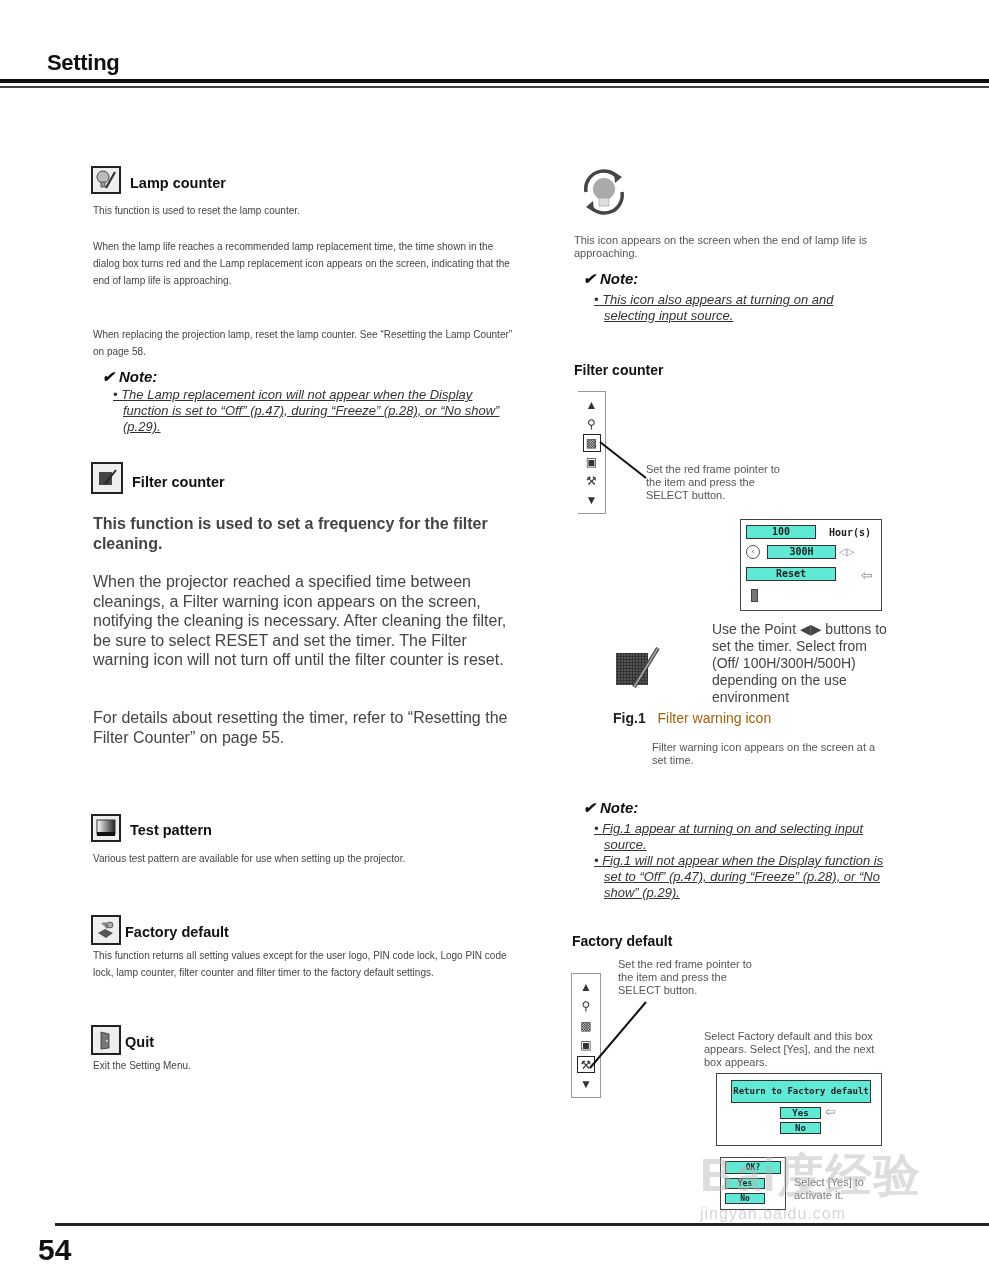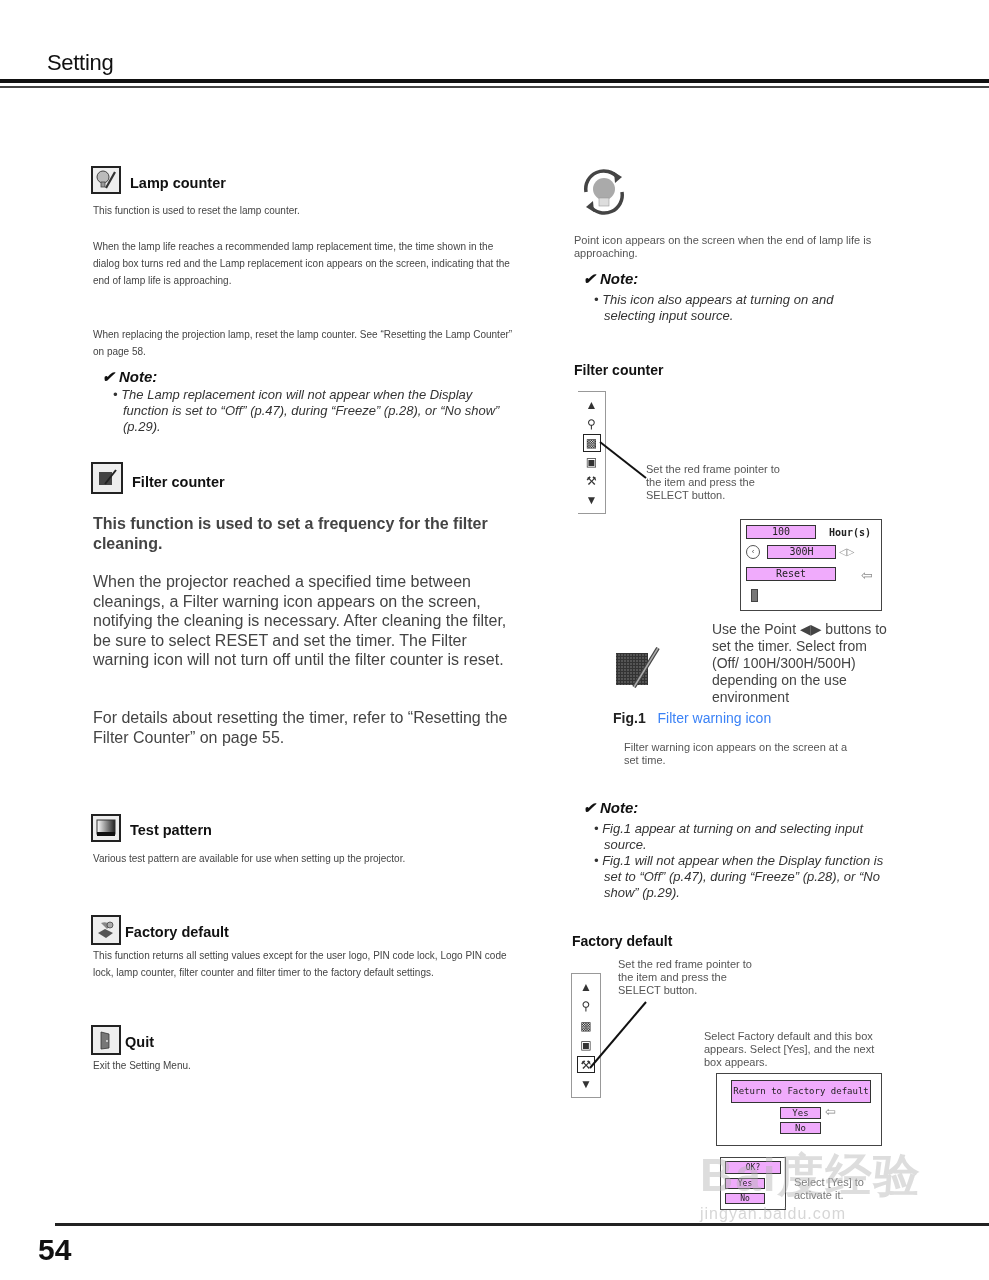--- a/index.html
+++ b/index.html
@@ -1,39 +1,39 @@
 <!DOCTYPE html>
 <html><head>
 <meta charset="utf-8">
 <style>
   * { box-sizing: border-box; margin: 0; padding: 0; }
   html, body { width: 989px; height: 1280px; background: #ffffff; overflow: hidden; }
   body { position: relative; font-family: "Liberation Sans", sans-serif; color: #333; }
   .abs { position: absolute; }
 
-  .page-title { left: 47px; top: 50px; font-size: 22px; font-weight: normal; color: #111; letter-spacing: -0.3px; }
+  .page-title { left: 47px; top: 50px; font-size: 22px; font-weight: bold; color: #111; letter-spacing: -0.3px; }
   .rule-thick { left: 0; top: 79px; width: 989px; height: 4px; background: #111; }
   .rule-thin { left: 0; top: 86px; width: 989px; height: 2px; background: #444; }
 
   .sec-icon { width: 30px; height: 28px; border: 2px solid #222; background: #eee; display: flex; align-items: center; justify-content: center; }
   .sec-icon svg { width: 22px; height: 22px; }
   .sec-head { font-size: 14.5px; font-weight: bold; color: #111; }
   .body-sm { font-size: 10px; line-height: 17px; color: #444; }
   .body-lg { font-size: 16px; line-height: 19.5px; color: #444; }
   .note-title { font-size: 15px; font-weight: bold; font-style: italic; color: #111; }
-  .note-item { font-size: 13px; line-height: 16px; font-style: italic; color: #333; padding-left: 12px; text-indent: -10px; }
+  .note-item { font-size: 13px; line-height: 16px; font-style: italic; color: #333; padding-left: 12px; text-indent: -10px; text-decoration: underline; }
   .caption { font-size: 11px; line-height: 13px; color: #555; }
   .right-head { font-size: 14px; font-weight: bold; color: #111; }
 
   .menu-col { border: 1px solid #999; border-left: none; background: #fff; display: flex; flex-direction: column; align-items: center; padding: 3px 2px; }
   .menu-col .mi { width: 18px; height: 18px; margin: 1px 0; display: flex; align-items: center; justify-content: center; font-size: 12px; color: #333; }
   .menu-col .mi.sel { border: 1.5px solid #222; }
 
   .dlg { border: 1.5px solid #444; background: #fff; }
-  .field { border: 1.5px solid #333; font-family: "DejaVu Sans Mono", monospace; font-size: 10px; font-weight: normal; text-align: center; color: #222; background: #f0abfc; }
+  .field { border: 1.5px solid #333; font-family: "DejaVu Sans Mono", monospace; font-size: 10px; font-weight: bold; text-align: center; color: #222; background: #5eead4; }
   .dlg-label { font-family: "DejaVu Sans Mono", monospace; font-size: 10px; font-weight: bold; color: #222; }
 
   .pagenum { left: 38px; top: 1233px; font-size: 30px; font-weight: bold; color: #111; }
   .rule-bottom { left: 55px; top: 1223px; width: 934px; height: 3px; background: #222; }
 
   .watermark { left: 700px; top: 1145px; font-size: 46px; font-weight: bold; color: rgba(180,180,180,0.45); letter-spacing: 2px; }
   .watermark2 { left: 700px; top: 1205px; font-size: 16px; font-weight: normal; color: rgba(180,180,180,0.55); letter-spacing: 1px; }
 </style>
 </head>
 <body>
@@ -107,21 +107,21 @@
 <div class="abs" style="left:574px; top:162px; width:60px; height:60px;">
   <svg viewBox="0 0 60 60" width="60" height="60">
     <path d="M12 30 A18 18 0 0 1 44 16" fill="none" stroke="#444" stroke-width="3.5"></path>
     <path d="M48 30 A18 18 0 0 1 16 44" fill="none" stroke="#444" stroke-width="3.5"></path>
     <path d="M40 10 L48 15 L41 21 Z" fill="#444"></path>
     <path d="M20 50 L12 45 L19 39 Z" fill="#444"></path>
     <circle cx="30" cy="27" r="11" fill="#aaa"></circle>
     <rect x="25" y="36" width="10" height="8" fill="#ddd" stroke="#999" stroke-width="0.6"></rect>
   </svg>
 </div>
-<div class="abs caption" style="left:574px; top:234px; width:320px;">Point icon appears on the screen when the end of lamp life is approaching.</div>
+<div class="abs caption" style="left:574px; top:234px; width:320px;">This icon appears on the screen when the end of lamp life is approaching.</div>
 <div class="abs" style="left:583px; top:270px;">
   <span class="note-title">✔</span>
   <span class="note-title">Note:</span>
 </div>
 <div class="abs note-item" style="left:592px; top:292px; width:280px;">• This icon also appears at turning on and selecting input source.</div>
 
 <div class="abs right-head" style="left:574px; top:362px;">Filter counter</div>
 
 <div class="abs menu-col" style="left:578px; top:391px; width:28px; height:123px;">
   <div class="mi">▲</div>
@@ -156,23 +156,23 @@
         </pattern>
       </defs>
     <rect x="4" y="8" width="32" height="32" fill="url(#grid)"></rect>
     <line x1="46" y1="3" x2="22" y2="42" stroke="#444" stroke-width="4"></line>
     <line x1="46" y1="3" x2="22" y2="42" stroke="#aaa" stroke-width="1.5"></line>
   </svg>
 </div>
 <div class="abs body-sm" style="left:712px; top:621px; width:185px; font-size:14px; line-height:17px;">Use the Point ◀▶ buttons to set the timer. Select from (Off/ 100H/300H/500H) depending on the use environment</div>
 <div class="abs" style="left:573px; top:710px; font-size:14px;">
   <span style="font-weight:bold; color:#222;margin-left:40px;">Fig.1</span>
-  <span style="margin-left:8px; color:#3b82f6;">Filter warning icon</span>
-</div>
-<div class="abs caption" style="left:624px; top:741px; width:230px;">Filter warning icon appears on the screen at a set time.</div>
+  <span style="margin-left:8px; color:#a16207;">Filter warning icon</span>
+</div>
+<div class="abs caption" style="left:652px; top:741px; width:230px;">Filter warning icon appears on the screen at a set time.</div>
 
 <div class="abs" style="left:583px; top:799px;">
   <span class="note-title">✔</span>
   <span class="note-title">Note:</span>
 </div>
 <div class="abs note-item" style="left:592px; top:821px; width:310px;">• Fig.1 appear at turning on and selecting input source.</div>
 <div class="abs note-item" style="left:592px; top:853px; width:310px;">• Fig.1 will not appear when the Display function is set to “Off” (p.47), during “Freeze” (p.28), or “No show” (p.29).</div>
 
 <div class="abs right-head" style="left:572px; top:933px;">Factory default</div>
 <div class="abs caption" style="left:618px; top:958px; width:140px;">Set the red frame pointer to the item and press the SELECT button.</div>

